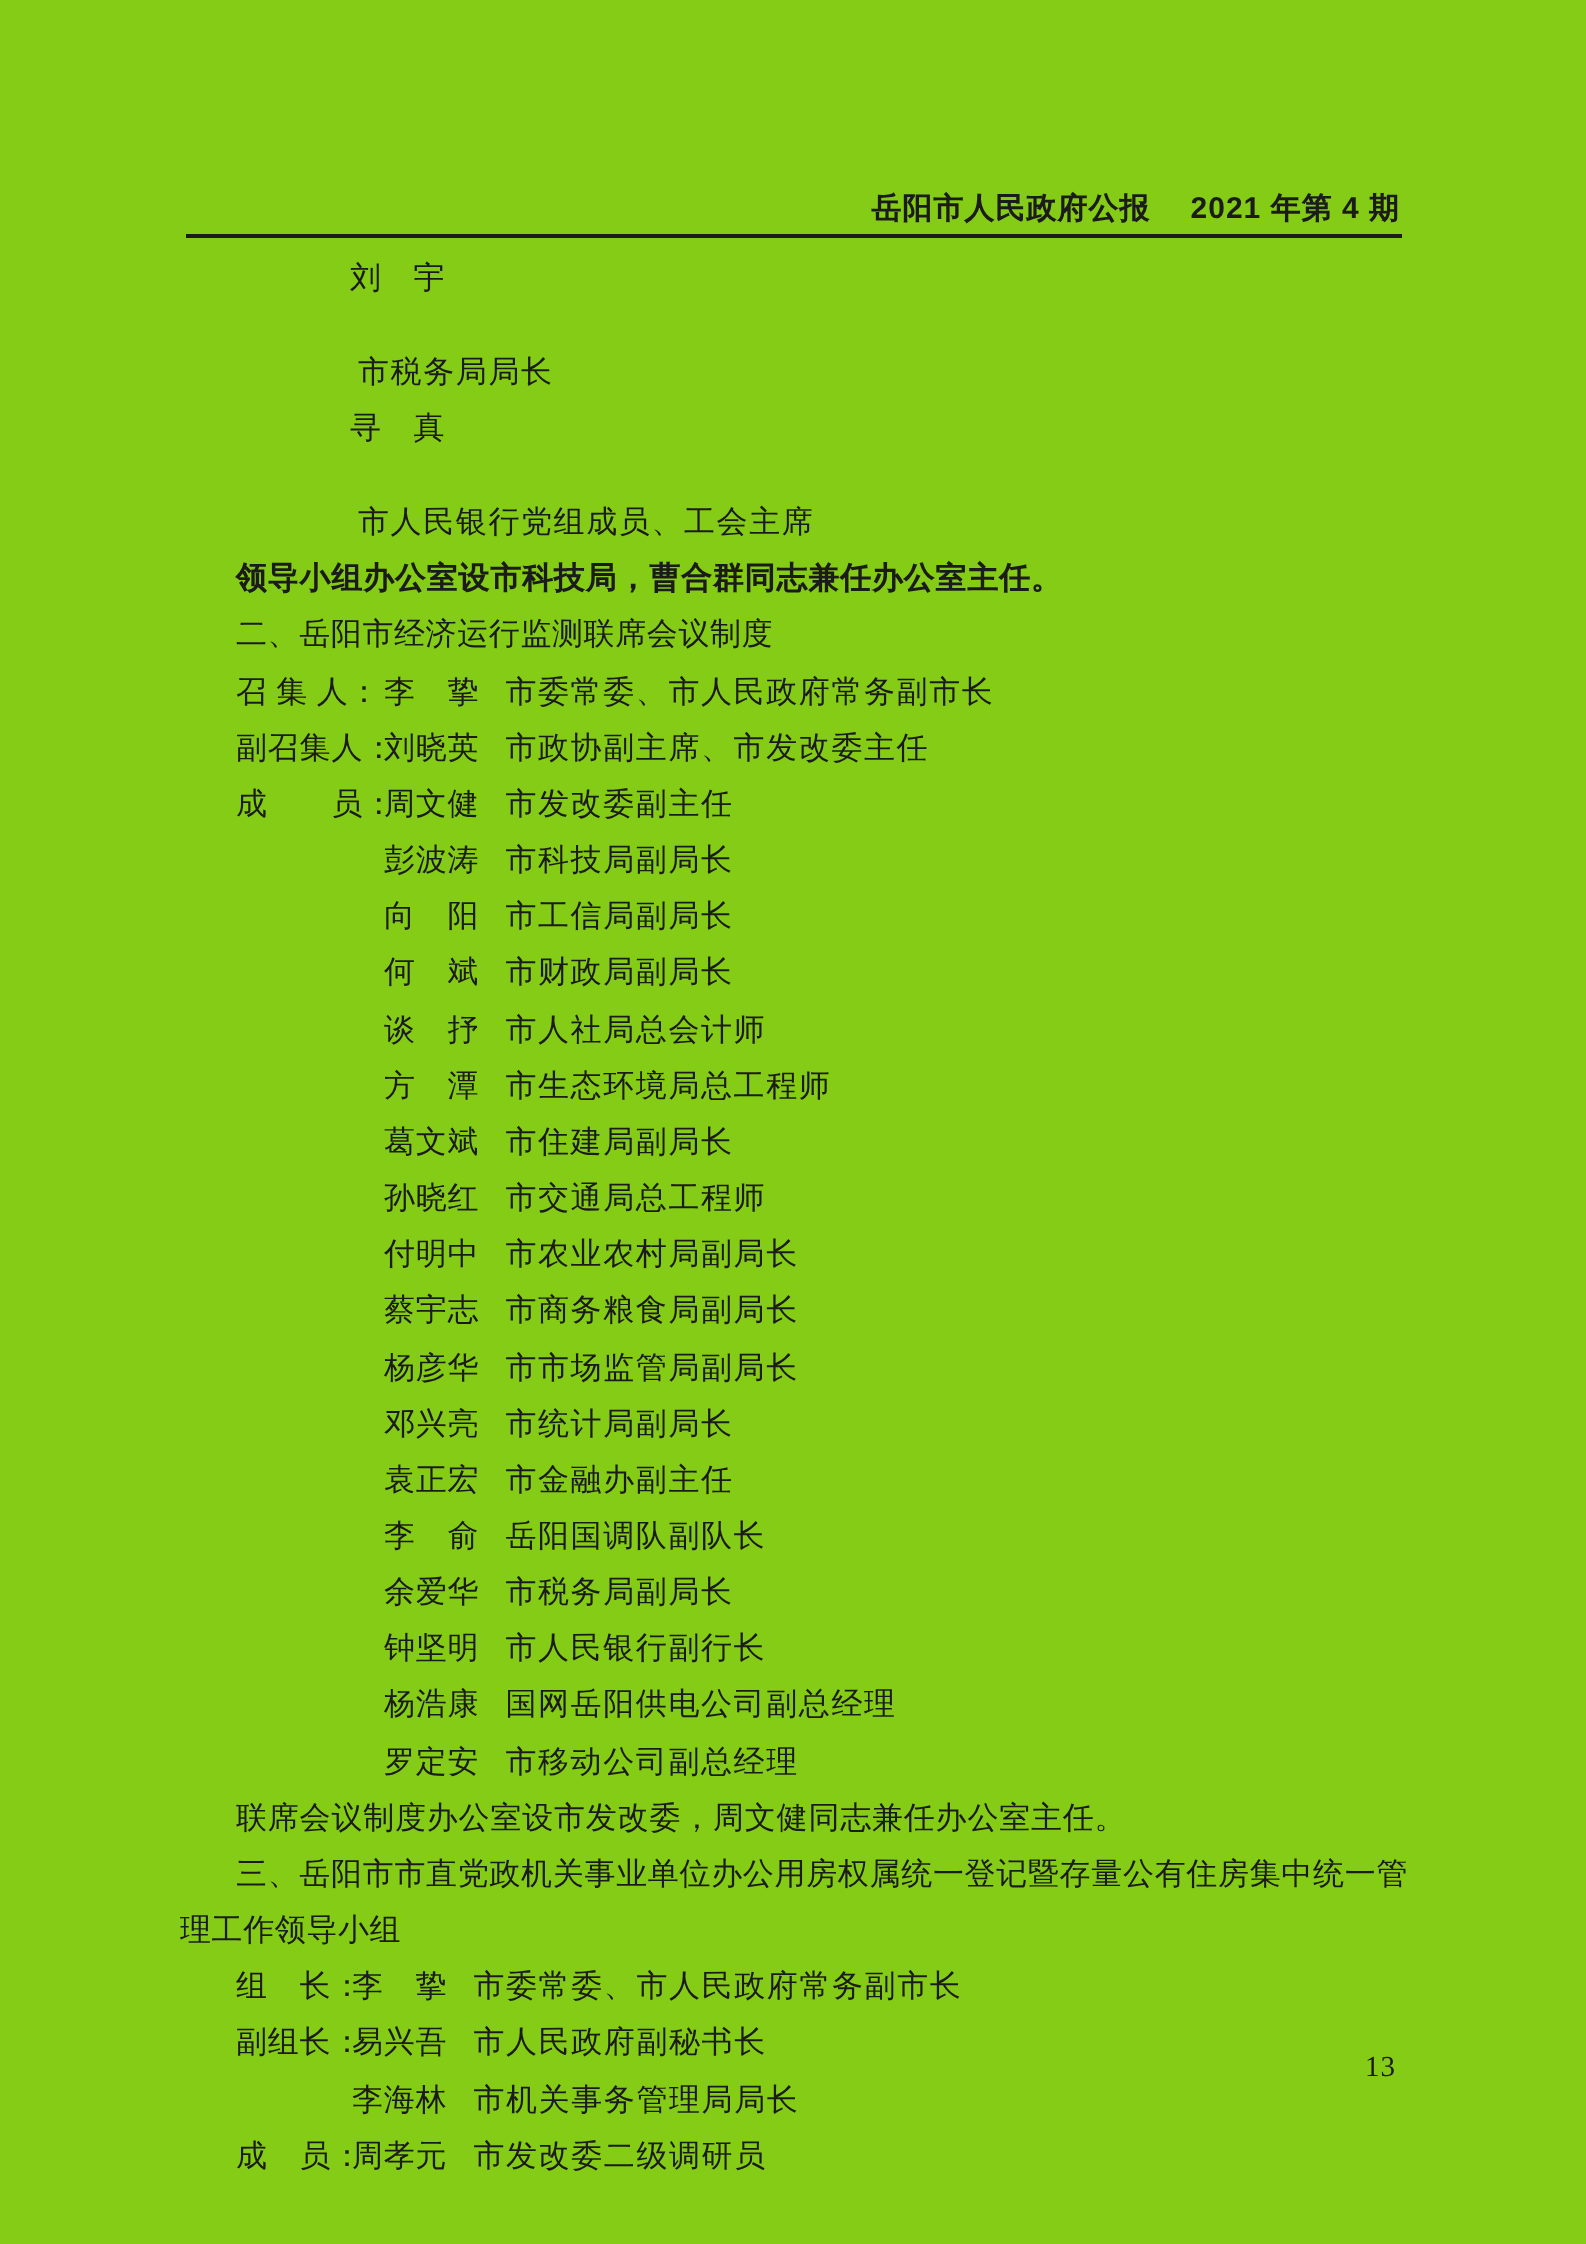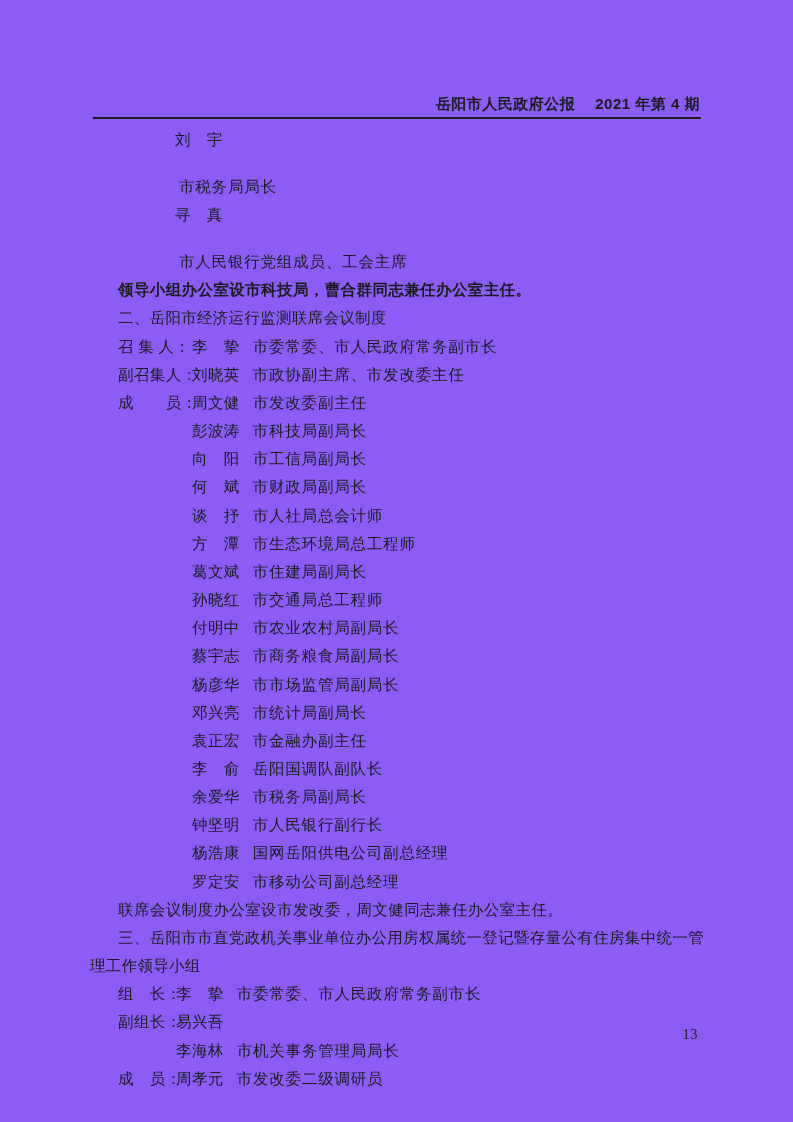--- a/index.html
+++ b/index.html
@@ -1,19 +1,19 @@
 <!DOCTYPE html>
 <html lang="zh"><head>
 <meta charset="utf-8">
 <style>
   html,body{margin:0;padding:0;background:#ffffff;}
   .page{
     position:relative;
     width:793px;height:1122px;
-    background:#8b5cf6;
+    background:#84cc16;
     font-family:"Liberation Serif","DejaVu Serif",serif;
     color:#1b1b1b;
     overflow:hidden;
   }
   
   .running-header{
     position:absolute;top:95px;right:93px;
     display:flex;align-items:baseline;gap:20px;
     font-family:"Liberation Sans","DejaVu Sans",sans-serif;
     font-weight:bold;font-size:15px;letter-spacing:0.5px;
@@ -194,20 +194,21 @@
 
         <div class="line role-line s3">
           <span class="label">组　长：</span>
           <span class="name">李　挚</span>
           <span class="title">市委常委、市人民政府常务副市长</span>
         </div>
 
         <div class="line role-line s3">
           <span class="label">副组长：</span>
           <span class="name">易兴吾</span>
+          <span class="title">市人民政府副秘书长</span>
         </div>
 
         <div class="line role-line s3">
           <span class="label"></span>
           <span class="name">李海林</span>
           <span class="title">市机关事务管理局局长</span>
         </div>
 
         <div class="line role-line s3">
           <span class="label">成　员：</span>

